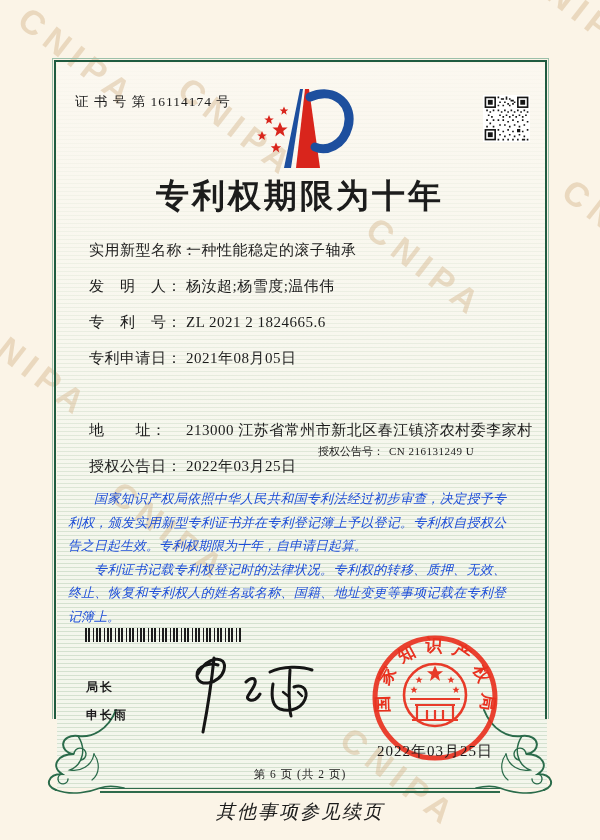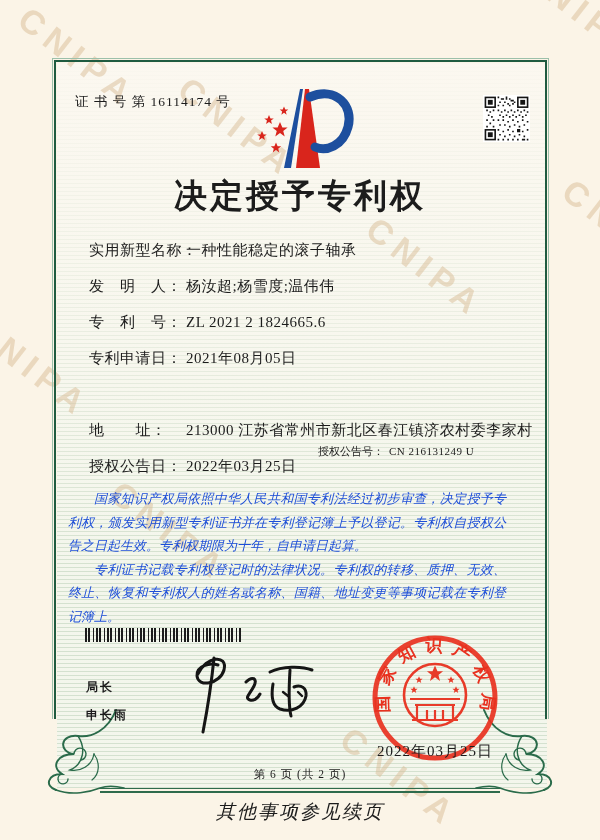--- a/index.html
+++ b/index.html
@@ -165,21 +165,21 @@
          M9,9h1v1h-1z M11,10h1v1h-1z M13,9h1v1h-1z M15,10h1v1h-1z M17,9h1v1h-1z M19,10h1v1h-1z M21,9h1v1h-1z M23,10h1v1h-1z M25,9h1v1h-1z M27,10h1v1h-1z
          M10,12h1v1h-1z M12,13h1v1h-1z M14,12h1v1h-1z M16,13h1v1h-1z M18,12h1v1h-1z M20,13h1v1h-1z M22,12h1v1h-1z M24,13h1v1h-1z M26,12h1v1h-1z
          M9,15h1v1h-1z M12,15h1v1h-1z M15,16h1v1h-1z M18,15h1v1h-1z M21,16h1v1h-1z M24,15h1v1h-1z M27,16h1v1h-1z
          M10,18h1v1h-1z M13,18h1v1h-1z M16,19h1v1h-1z M19,18h1v1h-1z M22,19h1v1h-1z M25,18h1v1h-1z
          M9,21h1v1h-1z M12,22h1v1h-1z M15,21h1v1h-1z M18,22h1v1h-1z M21,21h2v2h-2z M24,22h1v1h-1z M27,21h1v1h-1z
          M10,24h1v1h-1z M13,25h1v1h-1z M16,24h1v1h-1z M19,25h1v1h-1z M22,24h1v1h-1z M25,25h1v1h-1z
          M9,27h1v1h-1z M12,27h1v1h-1z M15,27h1v1h-1z M18,27h1v1h-1z M21,27h1v1h-1z M24,27h2v1h-2z M27,27h1v1h-1z"></path>
     </g>
   </svg>
 
-  <div class="title">决定授予专利权</div>
+  <div class="title">专利权期限为十年</div>
 
   <div class="frow r0">
     <span class="f-label">实用新型名称：</span><span class="f-value">一种性能稳定的滚子轴承</span>
   </div>
   <div class="frow r1">
     <span class="f-label">发　明　人：</span><span class="f-value">杨汝超;杨雪度;温伟伟</span>
   </div>
   <div class="frow r2">
     <span class="f-label">专　利　号：</span><span class="f-value">ZL 2021 2 1824665.6</span>
   </div>

